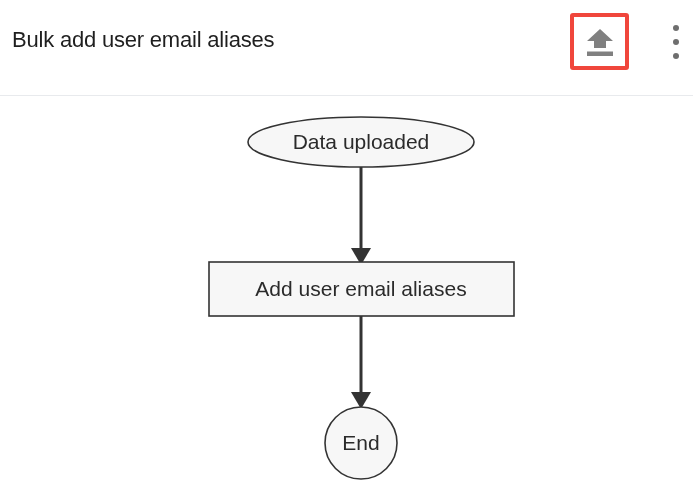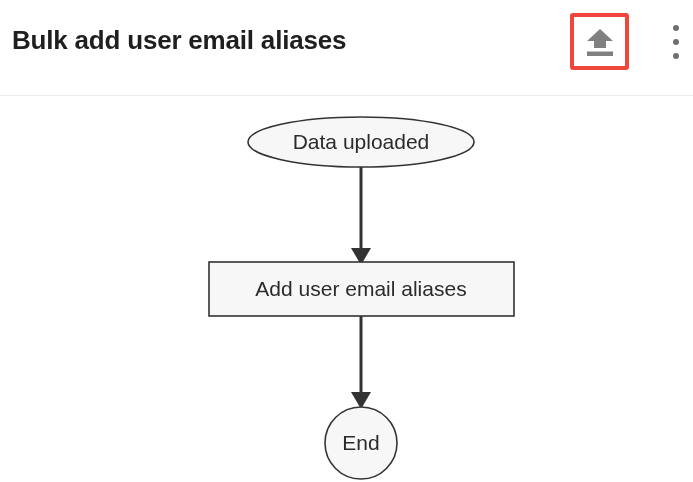--- a/index.html
+++ b/index.html
@@ -24,22 +24,22 @@
     left: 0; top: 0;
     width: 693px;
     height: 96px;
     border-bottom: 1px solid #e8eaed;
     background: #ffffff;
   }
   .page-title {
     position: absolute;
     left: 12px;
     top: 23px;
-    font-size: 26px;
-    font-weight: bold;
+    font-size: 22px;
+    font-weight: normal;
     letter-spacing: -0.2px;
     color: #1f1f1f;
     white-space: nowrap;
     line-height: 34px;
   }
 
   
   .upload-button {
     position: absolute;
     left: 570px;

